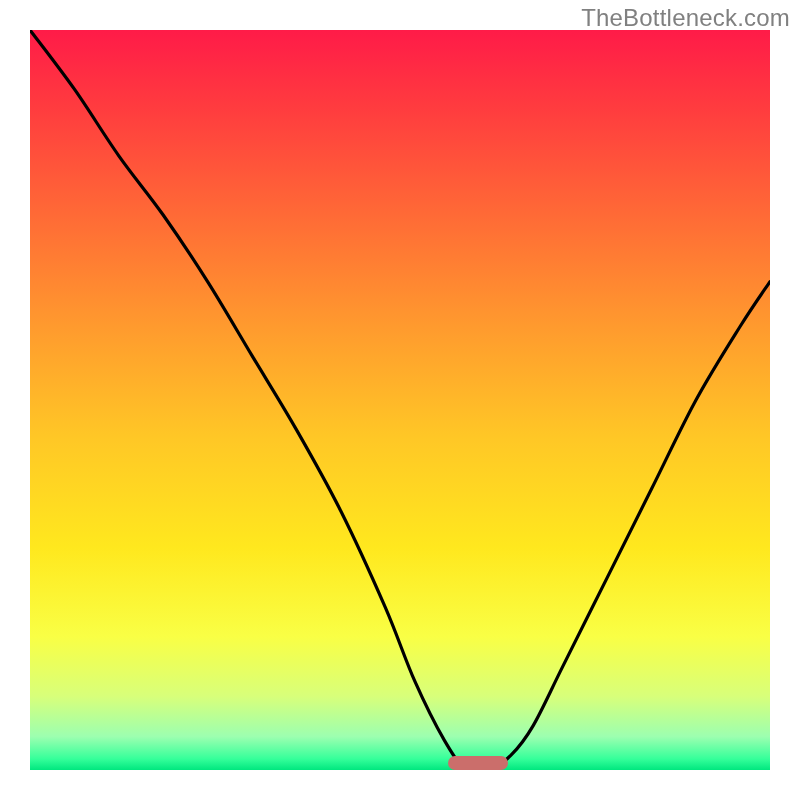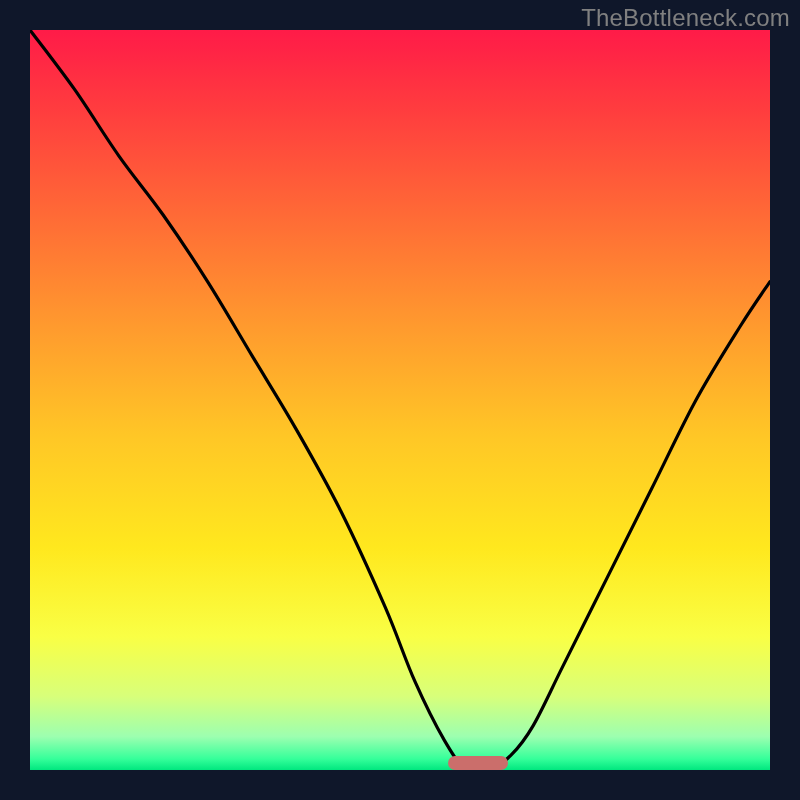--- a/index.html
+++ b/index.html
@@ -10,21 +10,21 @@
     background: #000;
     overflow: hidden;
     font-family: Arial, Helvetica, sans-serif;
   }
   .frame {
     position: absolute;
     left: 0;
     top: 0;
     width: 800px;
     height: 800px;
-    background: #0f172a;
+    background: #ffffff;
   }
   .watermark {
     position: absolute;
     top: 4px;
     right: 10px;
     color: #808080;
     font-size: 24px;
     font-weight: 500;
     letter-spacing: 0.2px;
   }

